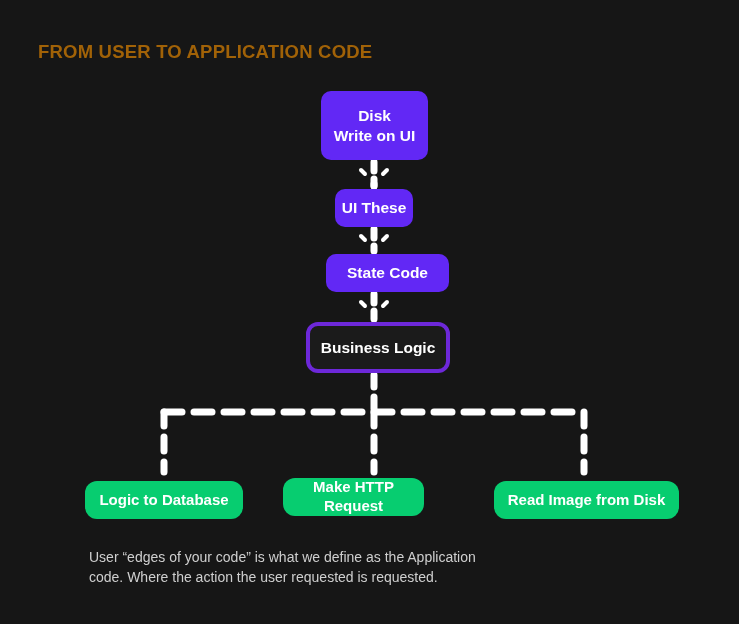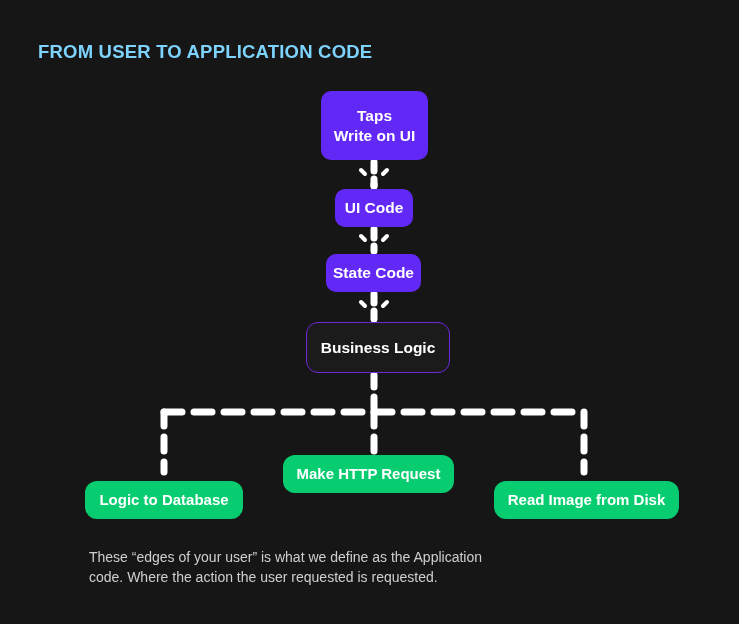--- a/index.html
+++ b/index.html
@@ -15,56 +15,56 @@
     overflow: hidden;
     font-family: "Liberation Sans", sans-serif;
   }
   #title {
     position: absolute;
     left: 38px;
     top: 41px;
     font-size: 18.5px;
     font-weight: bold;
     letter-spacing: 0.2px;
-    color: #7dd3fc;
+    color: #a16207;
     white-space: nowrap;
   }
   .node {
     position: absolute;
     box-sizing: border-box;
     display: flex;
     align-items: center;
     justify-content: center;
     text-align: center;
     color: #ffffff;
     font-weight: bold;
     line-height: 1.26;
   }
   .node.purple {
     background: #6228f5;
     border-radius: 10px;
     font-size: 15.5px;
   }
   .node.outline {
     background: #1b1b1b;
-    border: 1px solid #6d28d9;
+    border: 4px solid #6d28d9;
     border-radius: 12px;
     font-size: 15.5px;
   }
   .node.green {
     background: #07cd70;
     border-radius: 12px;
     font-size: 15px;
   }
   #n-user      { left: 321px; top: 91px;  width: 107px; height: 69px; }
   #n-ui        { left: 335px; top: 189px; width: 78px;  height: 38px; }
-  #n-state     { left: 326px; top: 254px; width: 95px;  height: 38px; }
+  #n-state     { left: 326px; top: 254px; width: 123px;  height: 38px; }
   #n-business  { left: 306px; top: 322px; width: 144px; height: 51px; }
   #n-write     { left: 85px;  top: 481px; width: 158px; height: 38px; }
-  #n-http      { left: 283px; top: 455px; width: 171px; height: 38px; align-items: center; }
+  #n-http      { left: 283px; top: 478px; width: 141px; height: 38px; align-items: center; }
   #n-read      { left: 494px; top: 481px; width: 185px; height: 38px; text-align: right; }
   #connectors {
     position: absolute;
     left: 0; top: 0;
     width: 739px;
     height: 624px;
     pointer-events: none;
   }
   #caption {
     position: absolute;
@@ -117,27 +117,27 @@
       <line x1="374" y1="412" x2="374" y2="472" stroke="#ffffff" stroke-width="7" stroke-linecap="round" stroke-dasharray="14 11"></line>
     </g>
 
     <g>
       <line x1="584" y1="412" x2="584" y2="472" stroke="#ffffff" stroke-width="7" stroke-linecap="round" stroke-dasharray="14 11"></line>
     </g>
   </svg>
 
   <div class="node purple" id="n-user">
     <div>
-      <div>Taps</div>
+      <div>Disk</div>
       <div>Write on UI</div>
     </div>
   </div>
 
   <div class="node purple" id="n-ui">
-    <span>UI Code</span>
+    <span>UI These</span>
   </div>
 
   <div class="node purple" id="n-state">
     <span>State Code</span>
   </div>
 
   <div class="node outline" id="n-business">
     <span>Business Logic</span>
   </div>
 
@@ -147,17 +147,17 @@
 
   <div class="node green" id="n-http">
     <span>Make HTTP Request</span>
   </div>
 
   <div class="node green" id="n-read">
     <span>Read Image from Disk</span>
   </div>
 
   <div id="caption">
-    <div>These “edges of your user” is what we define as the Application</div>
+    <div>User “edges of your code” is what we define as the Application</div>
     <div>code. Where the action the user requested is requested.</div>
   </div>
 
 </div>
 
 </body></html>

